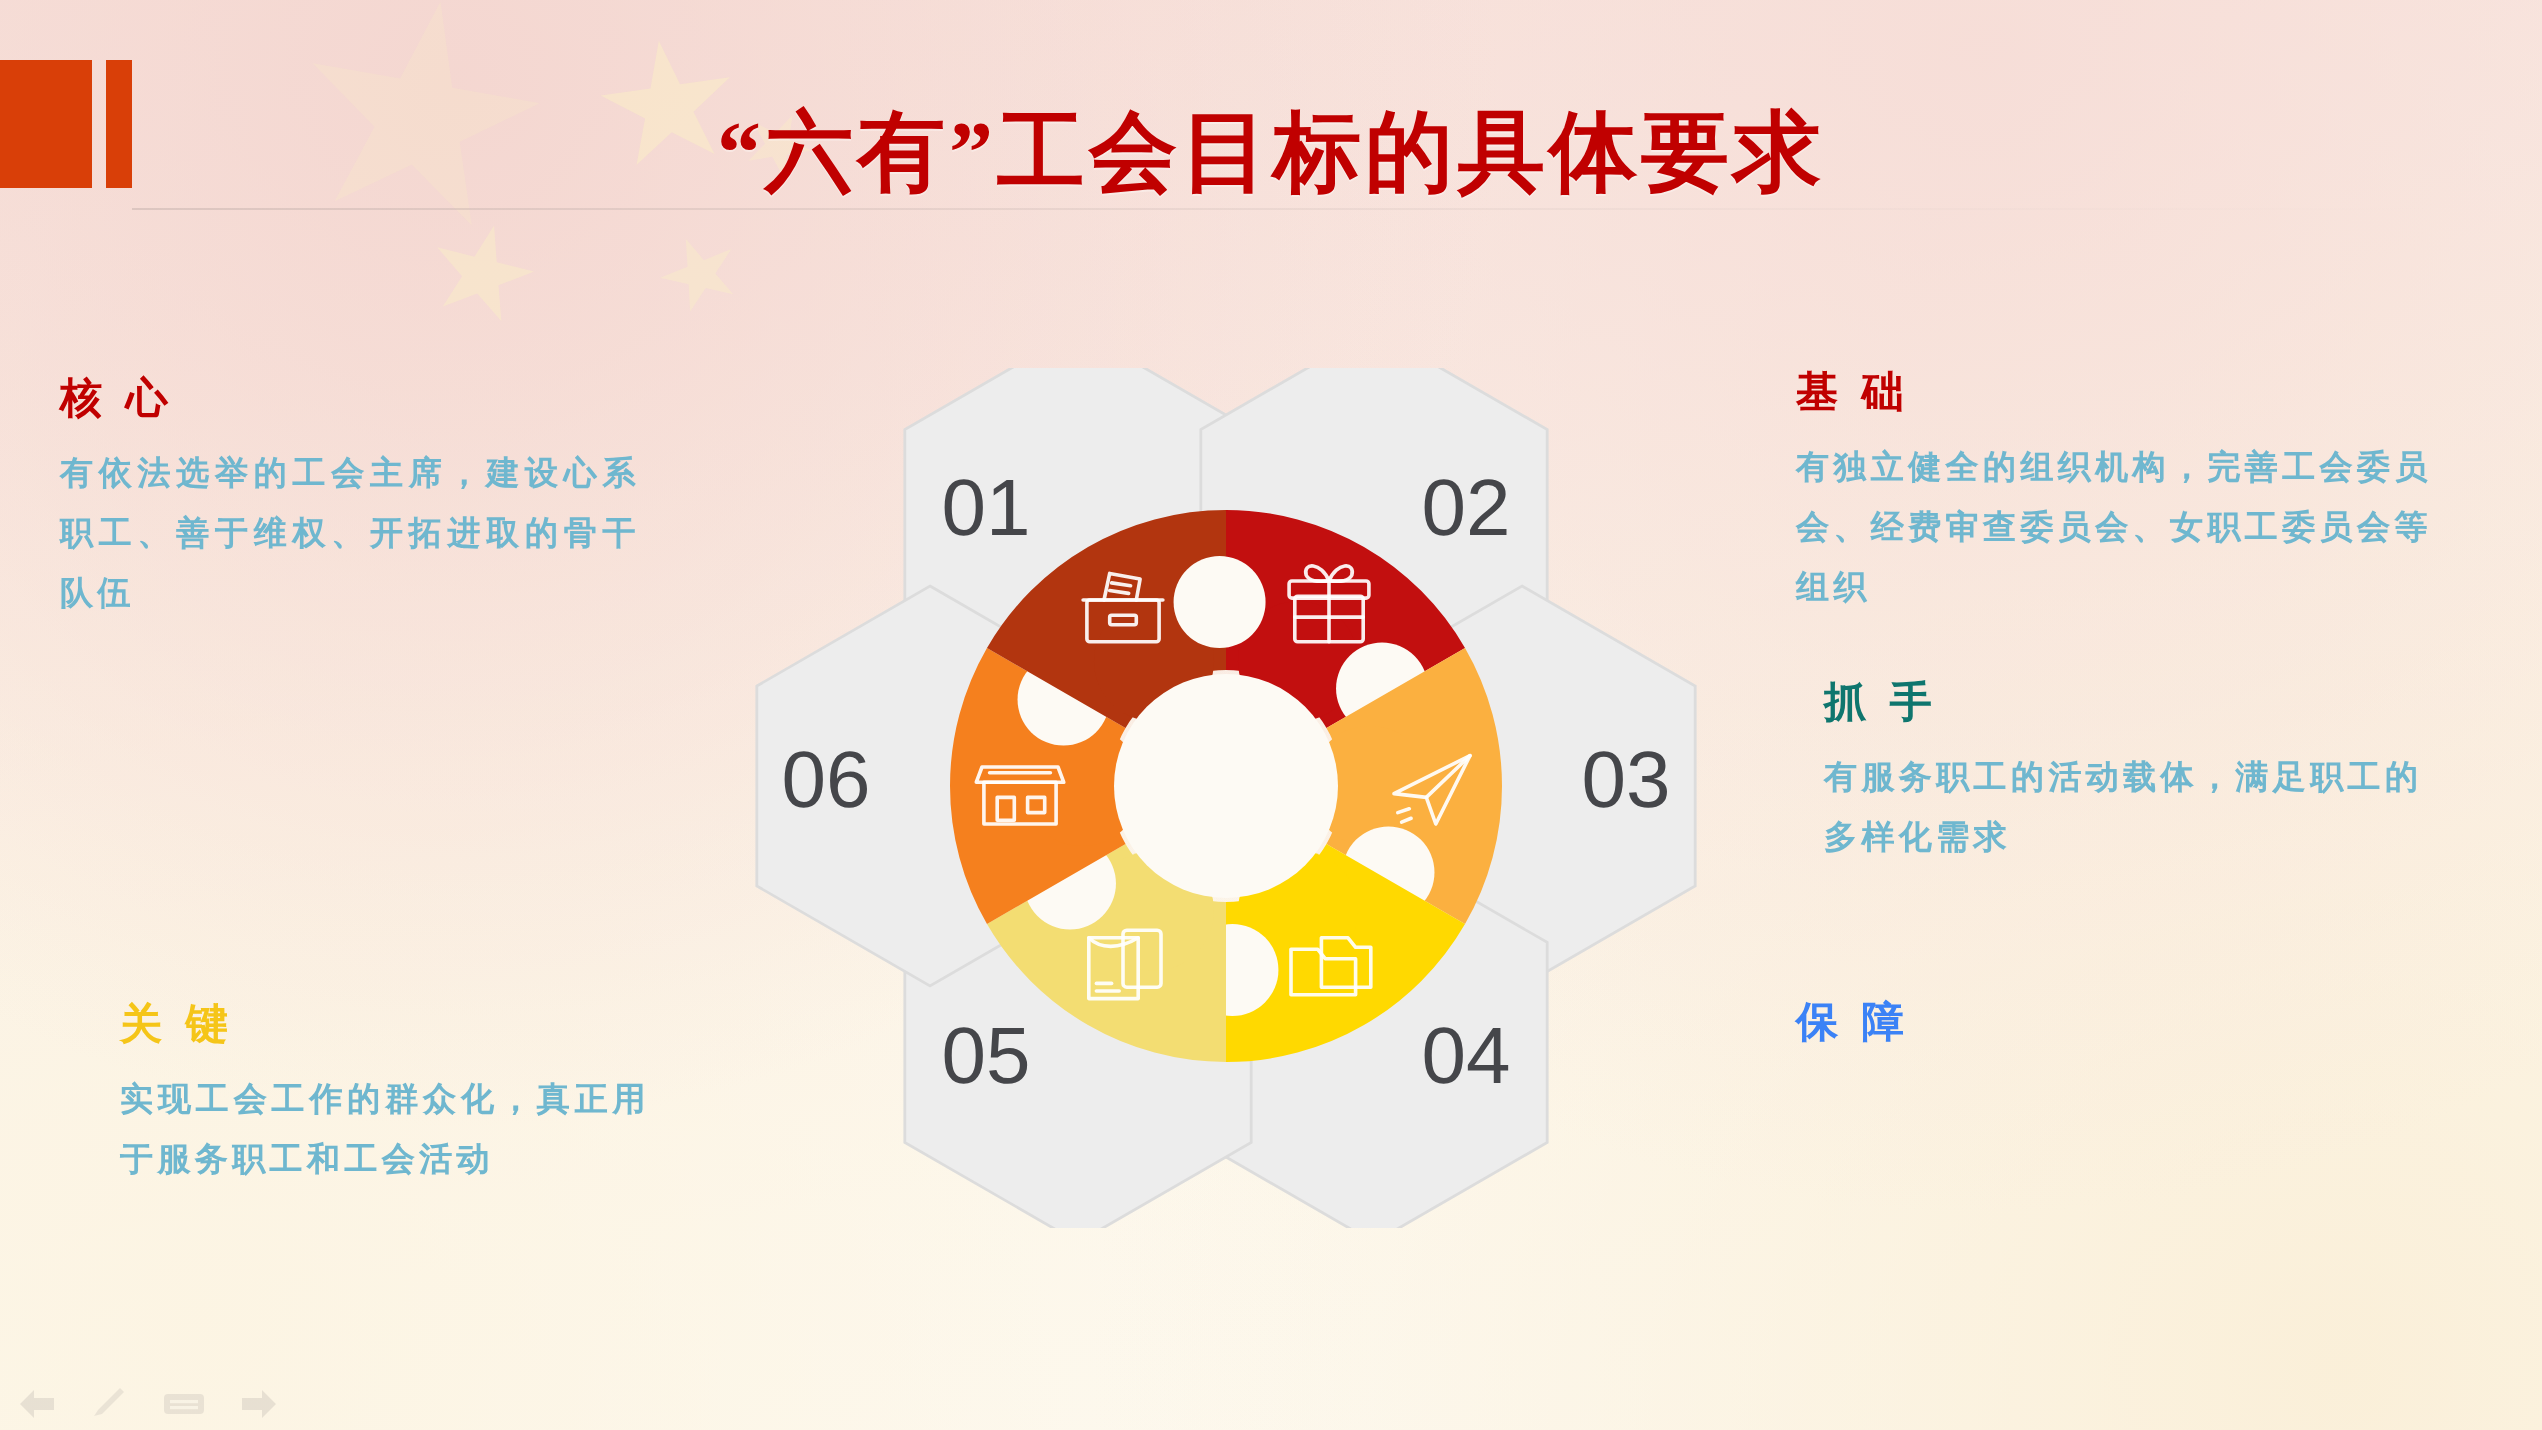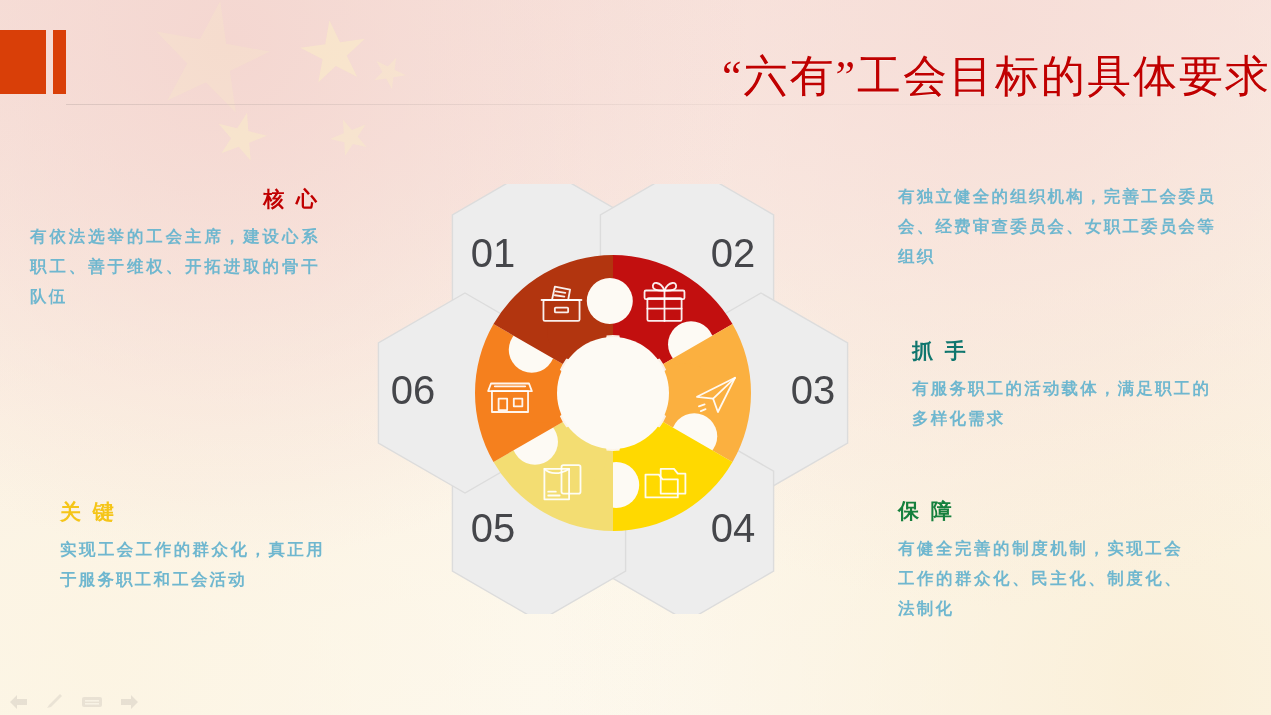--- a/index.html
+++ b/index.html
@@ -28,50 +28,50 @@
   .s3{left:330px;top:118px;width:40px;height:38px;transform:rotate(-22deg);opacity:.4;}
   .s4{left:372px;top:56px;width:34px;height:33px;transform:rotate(26deg);opacity:.35;}
   .s5{left:150px;top:0px;width:120px;height:118px;transform:rotate(10deg);opacity:.22;}
 
   
   .hdr-block{position:absolute;left:0;top:30px;width:46px;height:64px;background:#d93f08;}
   .hdr-bar{position:absolute;left:53px;top:30px;width:13px;height:64px;background:#d93f08;}
   .hdr-rule{position:absolute;left:66px;top:104px;width:1150px;height:1px;
     background:linear-gradient(to right,rgba(200,180,175,.55),rgba(215,200,195,.18) 70%,rgba(220,210,205,0));}
   .title{
-    position:absolute;left:0;right:0;top:47px;text-align:right;
-    font-size:44px;font-weight:normal;letter-spacing:2px;
+    position:absolute;left:0;right:0;top:47px;text-align:center;
+    font-size:44px;font-weight:bold;letter-spacing:2px;
     color:#c00000;
     font-family:"Liberation Serif","DejaVu Serif",serif;
     text-shadow:0 1px 0 rgba(255,255,255,.35);
   }
 
   
   .block{position:absolute;}
   .block .bt{font-size:21px;font-weight:bold;letter-spacing:3px;margin:0 0 9px 0;
     font-family:"Liberation Sans","DejaVu Sans",sans-serif;}
   .block .bb{font-size:16.5px;line-height:30px;letter-spacing:2.2px;color:#6fb7cf;
     font-family:"Liberation Serif","DejaVu Serif",serif;font-weight:bold;}
 
   #blk-core{left:30px;top:185px;width:290px;}
-  #blk-core .bt{text-align:right;color:#c00000;}
+  #blk-core .bt{text-align:left;color:#c00000;}
   #blk-core .bb{text-align:justify;}
 
   #blk-key{left:60px;top:498px;width:265px;}
   #blk-key .bt{text-align:left;color:#f5c518;}
   #blk-key .bb{text-align:justify;}
 
   #blk-base{left:898px;top:182px;width:330px;}
   #blk-base .bt{color:#c00000;}
 
   #blk-grip{left:912px;top:337px;width:310px;}
   #blk-grip .bt{color:#0f766e;}
 
   #blk-guar{left:898px;top:497px;width:285px;}
-  #blk-guar .bt{color:#15803d;}
+  #blk-guar .bt{color:#3b82f6;}
   #blk-guar .bb{text-align:justify;}
 
   
   #diagram{position:absolute;left:368px;top:184px;width:490px;height:430px;}
   #diagram svg{display:block;width:490px;height:430px;}
 
   .hexnum{font-family:"Liberation Sans","DejaVu Sans",sans-serif;font-size:40px;fill:#45464a;}
 
   
   .statusbar{position:absolute;left:8px;bottom:4px;display:flex;gap:14px;align-items:center;opacity:.30;}
@@ -97,31 +97,31 @@
   <div class="bt">核 心</div>
   <div class="bb">有依法选举的工会主席，建设心系职工、善于维权、开拓进取的骨干队伍</div>
 </div>
 
 <div class="block" id="blk-key">
   <div class="bt">关 键</div>
   <div class="bb">实现工会工作的群众化，真正用于服务职工和工会活动</div>
 </div>
 
 <div class="block" id="blk-base">
+  <div class="bt">基 础</div>
   <div class="bb">有独立健全的组织机构，完善工会委员会、经费审查委员会、女职工委员会等组织</div>
 </div>
 
 <div class="block" id="blk-grip">
   <div class="bt">抓 手</div>
   <div class="bb">有服务职工的活动载体，满足职工的多样化需求</div>
 </div>
 
 <div class="block" id="blk-guar">
   <div class="bt">保 障</div>
-  <div class="bb">有健全完善的制度机制，实现工会工作的群众化、民主化、制度化、法制化</div>
 </div>
 
 <div id="diagram">
   <svg viewBox="0 0 490 430" xmlns="http://www.w3.org/2000/svg">
     <defs>
       
     </defs>
     <g id="hexagons">
         <polygon points="171.0,-19.2 257.6,30.8 257.6,130.8 171.0,180.8 84.4,130.8 84.4,30.8" fill="#ededed" stroke="#dcdcdc" stroke-width="1.4"></polygon>
         <polygon points="319.0,-19.2 405.6,30.8 405.6,130.8 319.0,180.8 232.4,130.8 232.4,30.8" fill="#ededed" stroke="#dcdcdc" stroke-width="1.4"></polygon>

